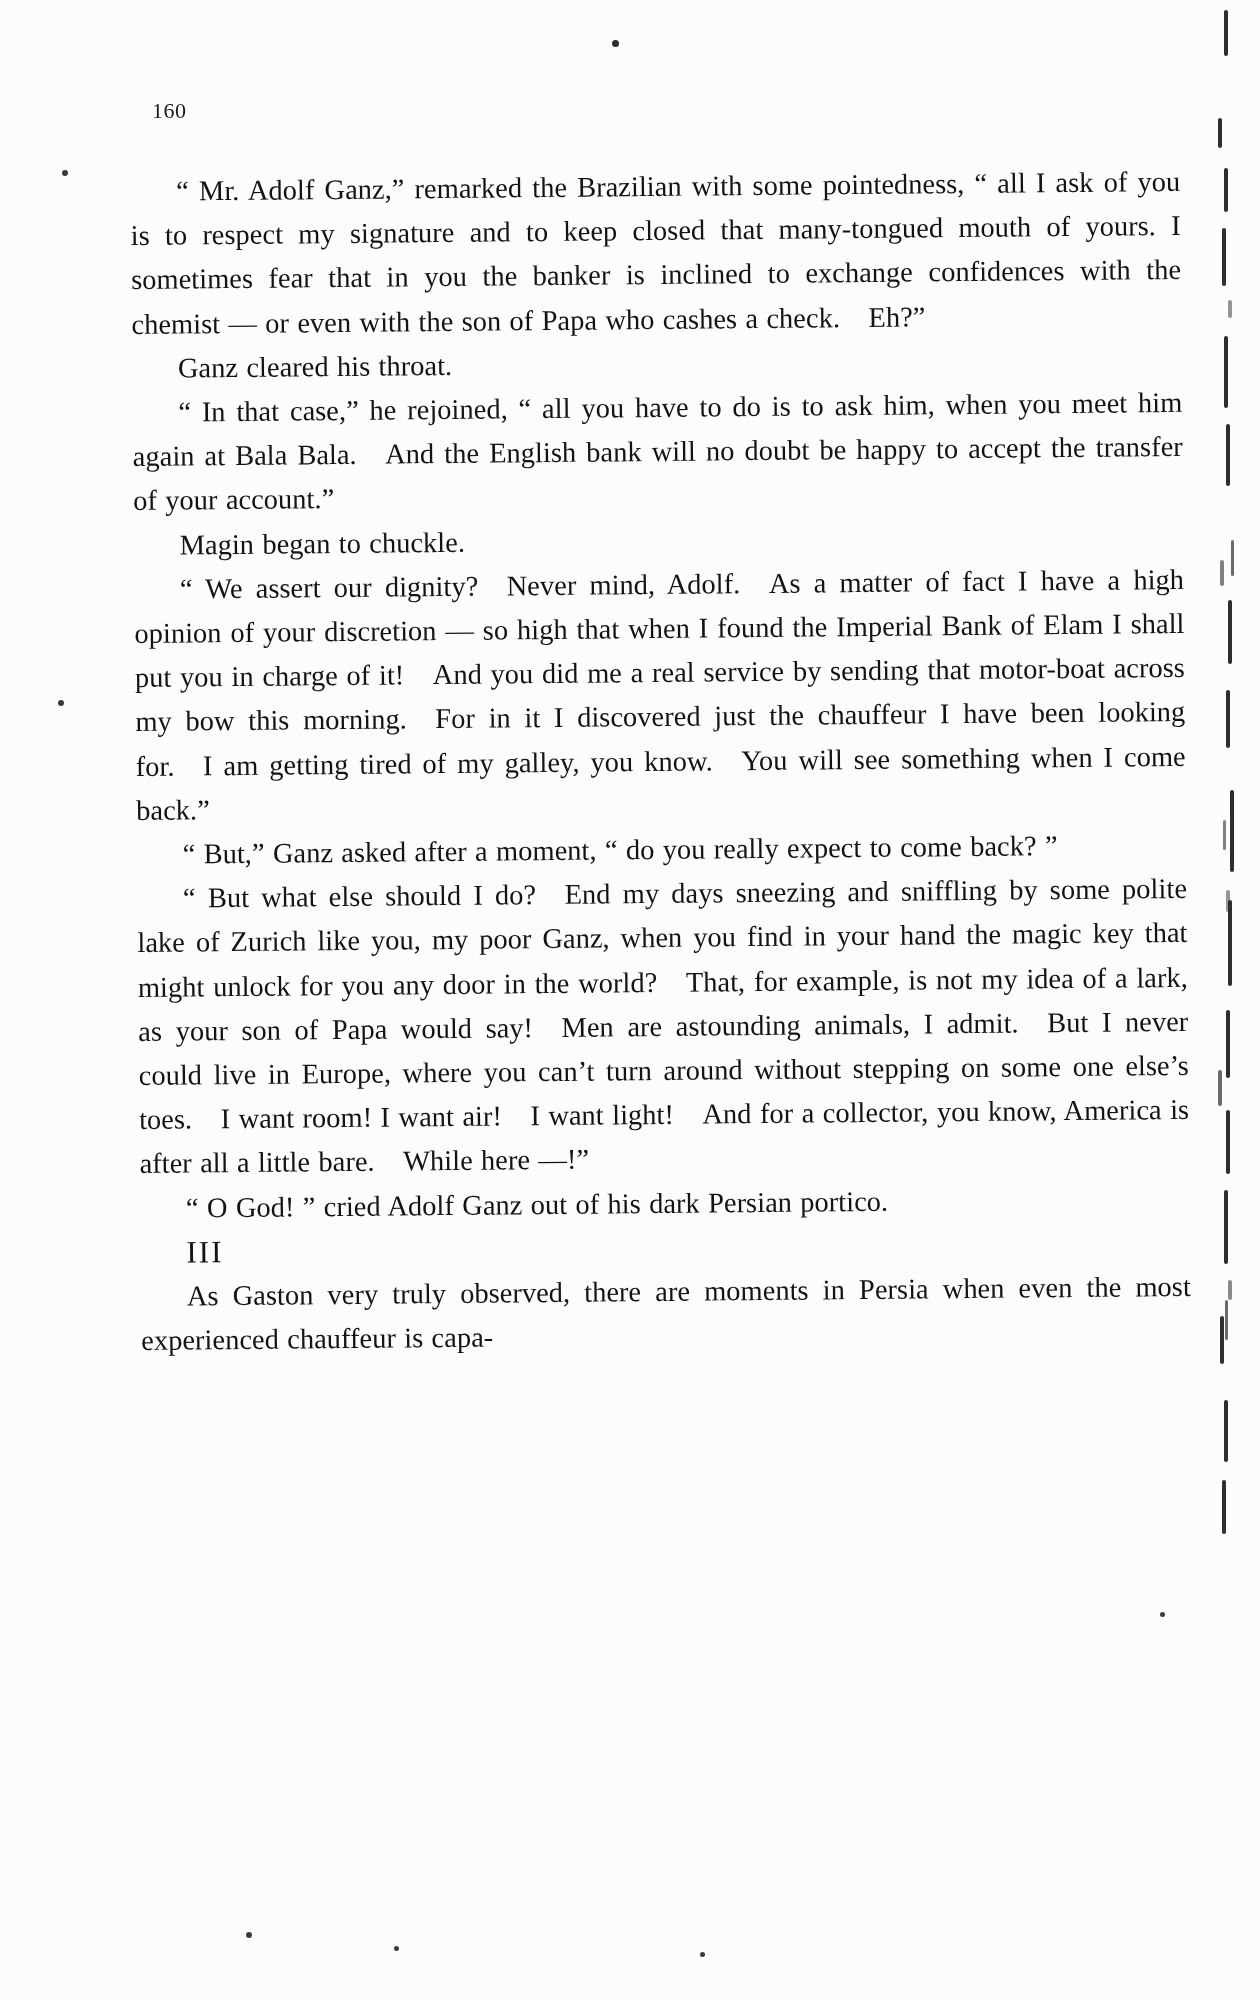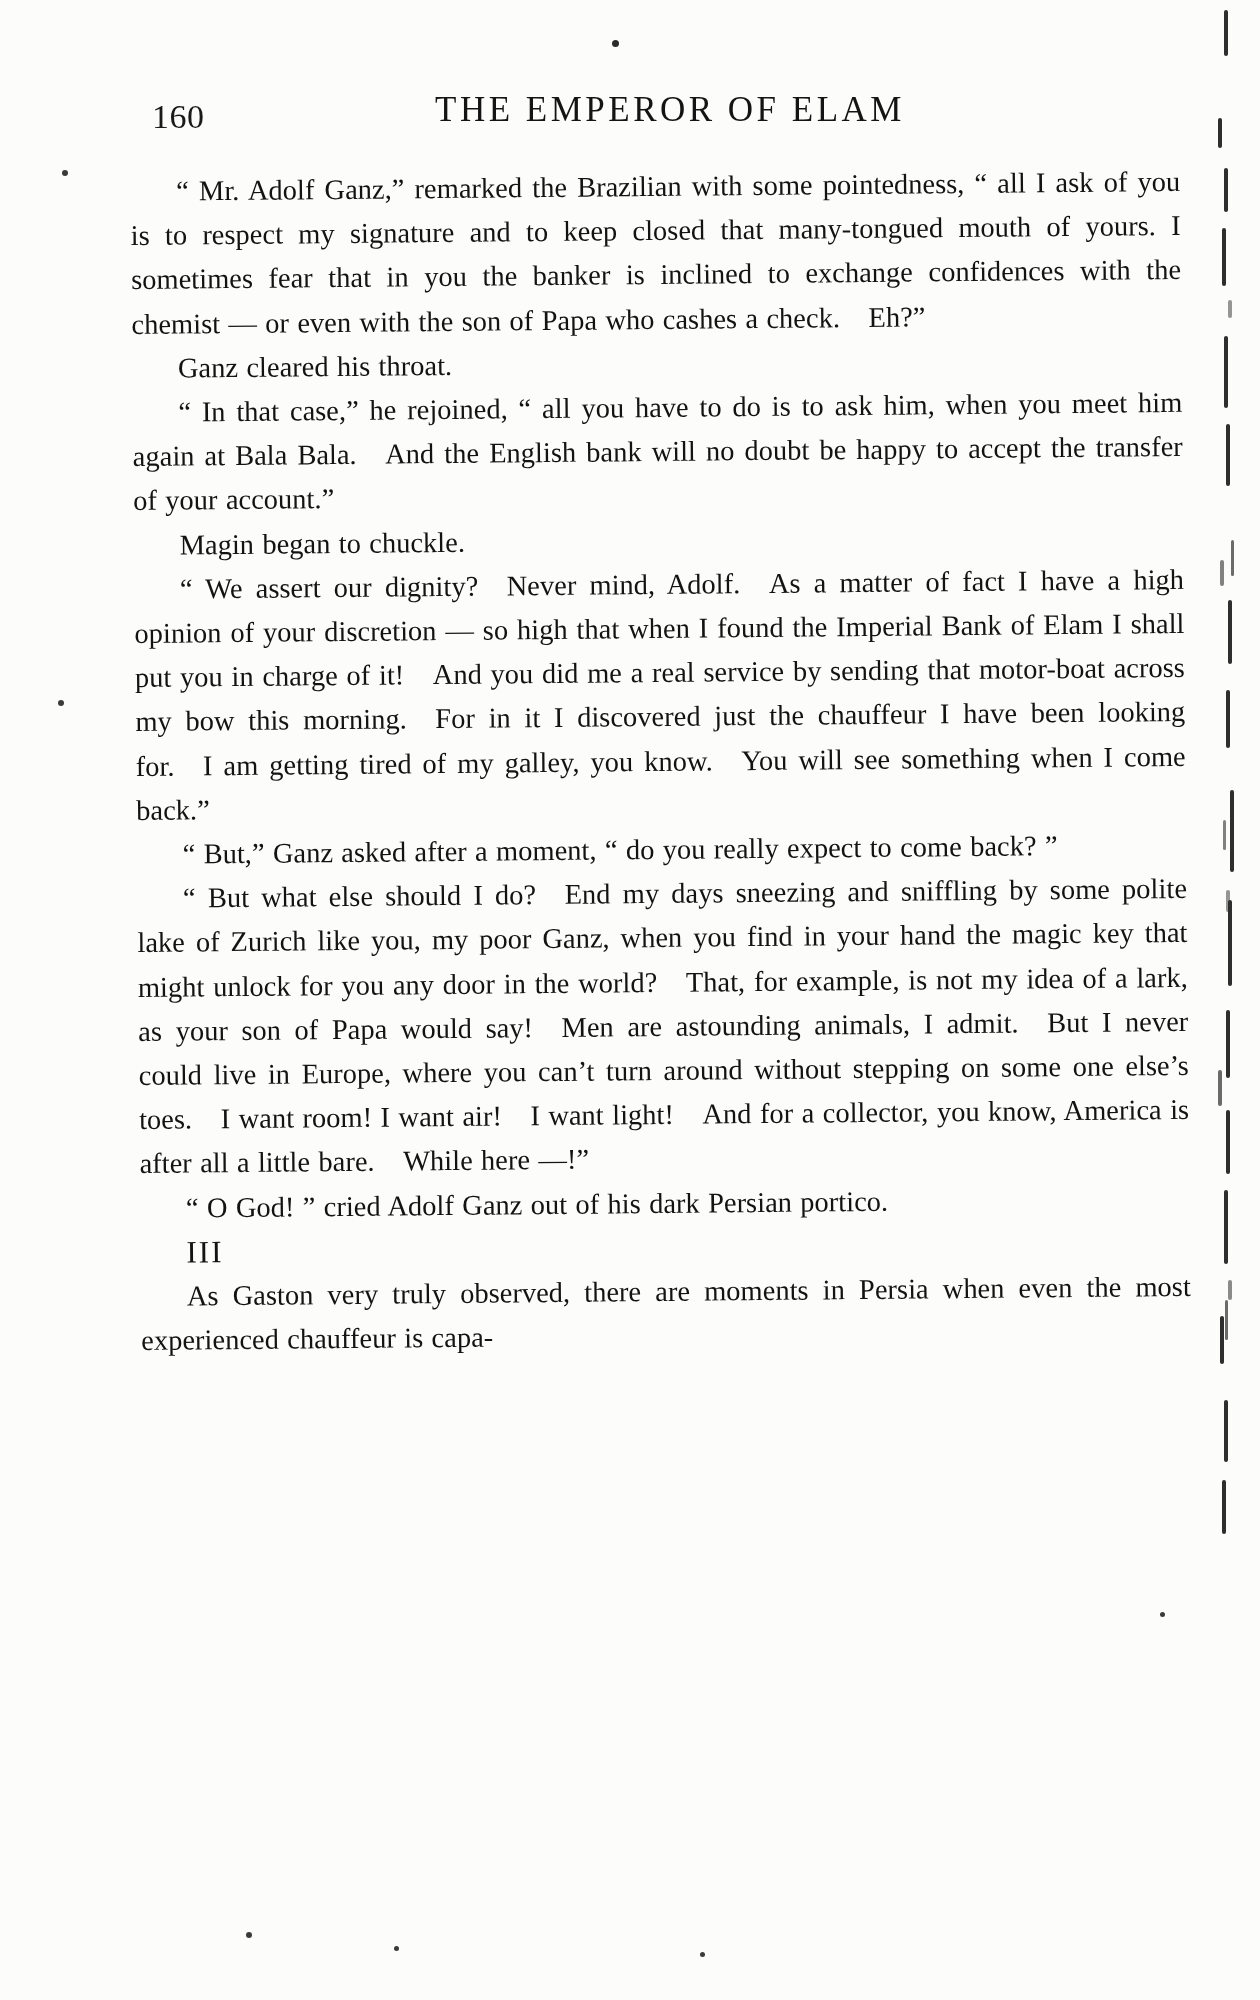--- a/index.html
+++ b/index.html
@@ -40,21 +40,21 @@
     position: absolute;
     left: 0;
     top: 30px;
     width: 1050px;
     height: 46px;
   }
   .folio {
     position: absolute;
     left: 22px;
     top: 8px;
-    font-size: 34px;
+    font-size: 22px;
     letter-spacing: 0.5px;
     color: #1a1a1a;
     font-family: "Liberation Serif", serif;
   }
   .running-title {
     position: absolute;
     left: 0;
     top: 0;
     width: 1050px;
     text-align: center;
@@ -161,21 +161,20 @@
   <div class="speck" style="left:58px; top:700px; width:6px; height:6px;"></div>
   <div class="speck" style="left:246px; top:1932px; width:6px; height:6px;"></div>
   <div class="speck" style="left:394px; top:1946px; width:5px; height:5px;"></div>
   <div class="speck" style="left:700px; top:1952px; width:5px; height:5px;"></div>
   <div class="speck" style="left:1160px; top:1612px; width:5px; height:5px;"></div>
 
   <div class="scan-area">
 
     <div class="head-row">
       <div class="folio">160</div>
-      <div class="running-title">THE EMPEROR OF ELAM</div>
     </div>
 
     <div class="body-text skew">
       <p>“ Mr. Adolf Ganz,” remarked the Brazilian with some pointedness, “ all I ask of you is to respect my signature and to keep closed that many-tongued mouth of yours. I sometimes fear that in you the banker is inclined to exchange confidences with the chemist — or even with the son of Papa who cashes a check. Eh?”</p>
       <p>Ganz cleared his throat.</p>
       <p>“ In that case,” he rejoined, “ all you have to do is to ask him, when you meet him again at Bala Bala. And the English bank will no doubt be happy to accept the transfer of your account.”</p>
       <p>Magin began to chuckle.</p>
       <p>“ We assert our dignity? Never mind, Adolf. As a matter of fact I have a high opinion of your discretion — so high that when I found the Imperial Bank of Elam I shall put you in charge of it! And you did me a real service by sending that motor-boat across my bow this morning. For in it I discovered just the chauffeur I have been looking for. I am getting tired of my galley, you know. You will see something when I come back.”</p>
       <p>“ But,” Ganz asked after a moment, “ do you really expect to come back? ”</p>
       <p>“ But what else should I do? End my days sneezing and sniffling by some polite lake of Zurich like you, my poor Ganz, when you find in your hand the magic key that might unlock for you any door in the world? That, for example, is not my idea of a lark, as your son of Papa would say! Men are astounding animals, I admit. But I never could live in Europe, where you can’t turn around without stepping on some one else’s toes. I want room! I want air! I want light! And for a collector, you know, America is after all a little bare. While here —!”</p>

